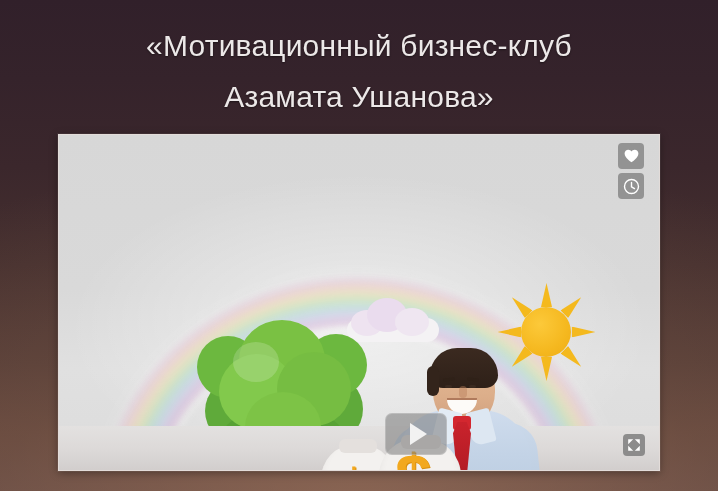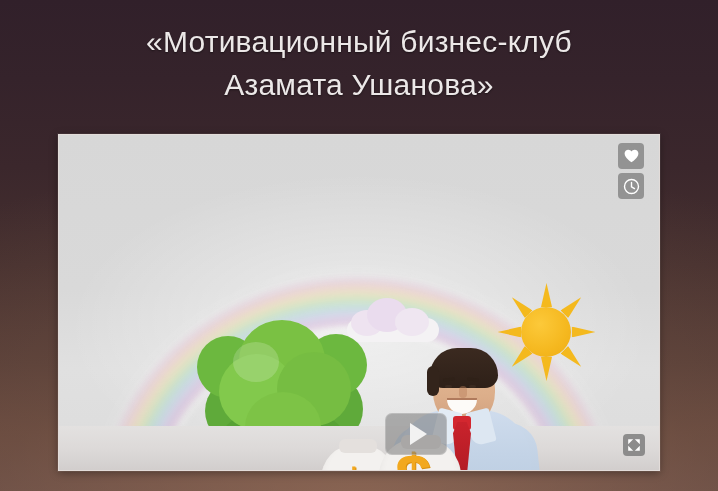--- a/index.html
+++ b/index.html
@@ -13,21 +13,21 @@
     position:relative;width:718px;height:491px;overflow:hidden;
     background:
       radial-gradient(150% 110% at 50% 104%, rgba(150,110,88,0.70) 0%, rgba(120,88,72,0.36) 34%, rgba(60,40,42,0.0) 66%),
       linear-gradient(180deg,#31202a 0%,#35232b 16%,#3b272c 34%,#46302f 54%,#553c36 74%,#66483e 88%,#6d5048 100%);
   }
 
   
   .title{
     position:absolute;left:0;top:20px;width:718px;
     text-align:center;color:#ece8e8;
-    font-size:30px;line-height:43px;font-weight:400;
+    font-size:30px;line-height:51px;font-weight:400;
     letter-spacing:0.2px;
     text-shadow:0 1px 2px rgba(0,0,0,0.45);
     white-space:pre-line;
   }
 
   
   .video-wrap{
     position:absolute;left:58px;top:134px;width:602px;height:337px;
     box-sizing:border-box;
     border:1px solid rgba(232,222,218,0.72);

